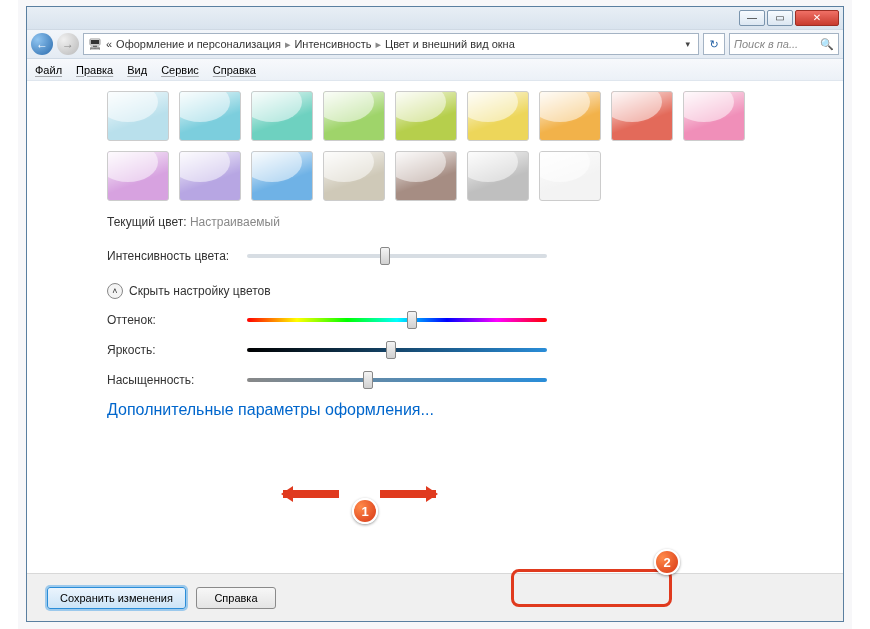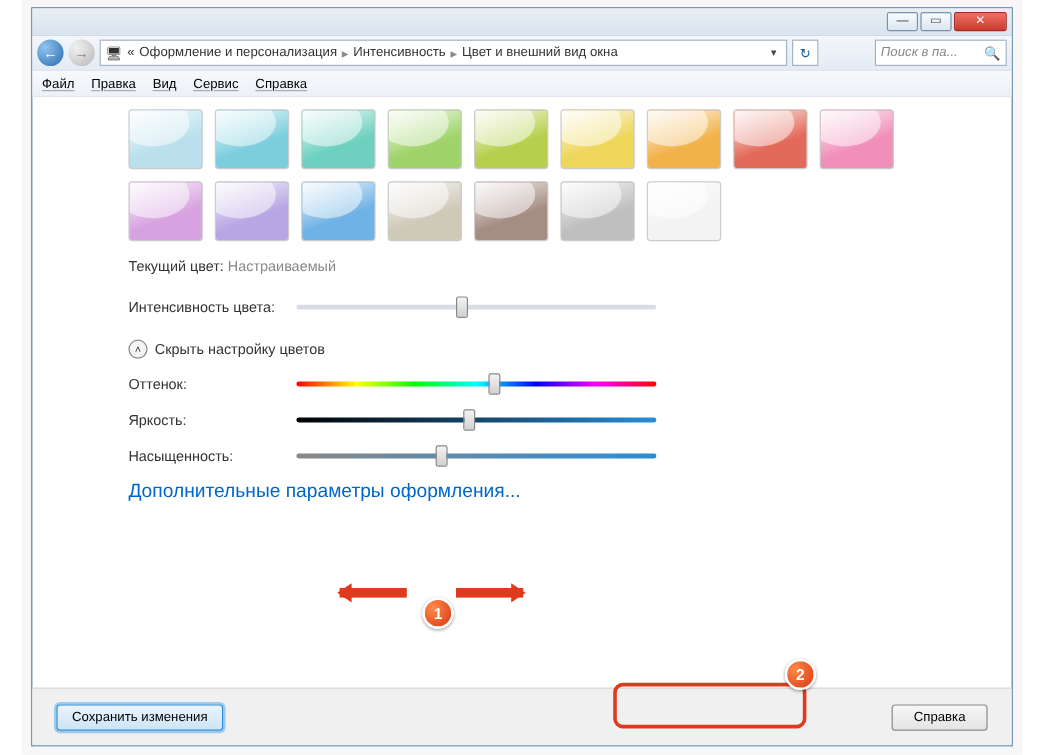--- a/index.html
+++ b/index.html
@@ -12,21 +12,21 @@
 .tbtn.close { width:44px; background:linear-gradient(#f07066,#c83b2e); color:#fff; border-color:#9c2e24;}
 
 .addrrow { height:30px; background:linear-gradient(#f3f6fa,#e4ebf3); border-top:1px solid #cfd9e4; border-bottom:1px solid #cfd9e4; display:flex; align-items:center; padding:0 4px; gap:4px;}
 .navbtn { width:22px; height:22px; border-radius:50%; background:radial-gradient(circle at 30% 30%,#8fc4f0,#2a6bad); display:flex;align-items:center;justify-content:center;color:#fff;font-size:12px;}
 .navbtn.fwd { background:radial-gradient(circle at 30% 30%,#f0f0f0,#b8b8b8); color:#888;}
 .addrbar { flex:1; height:22px; border:1px solid #a4b3c4; background:#fff; display:flex; align-items:center; font-size:11px; color:#333; padding:0 4px; gap:4px;}
 .crumb { color:#333;text-align:center; }
 .sep { color:#888; }
 .addrdrop { color:#444; font-size:9px; padding:0 4px;}
 .refresh { width:22px;height:22px;border:1px solid #a4b3c4;background:#fff;display:flex;align-items:center;justify-content:center;color:#1a5aa0;font-size:11px;}
-.searchbox { width:110px; height:22px; border:1px solid #a4b3c4; background:#fff; display:flex; align-items:center; padding:0 4px; font-size:11px; color:#888; font-style:italic; justify-content:space-between;margin-left:43px;}
+.searchbox { width:110px; height:22px; border:1px solid #a4b3c4; background:#fff; display:flex; align-items:center; padding:0 4px; font-size:11px; color:#888; font-style:italic; justify-content:space-between;}
 .searchbox .mag { color:#1a5aa0; font-style:normal;}
 
 .menubar { height:22px; background:linear-gradient(#f7f9fc,#ecf1f7); border-bottom:1px solid #dfe6ee; display:flex; align-items:center; gap:14px; padding:0 8px; font-size:11px;}
 .menubar span { text-decoration:underline; text-decoration-color:rgba(0,0,0,.3); text-underline-offset:2px;}
 
 .content { padding:10px 20px 10px 80px; height:calc(100% - 22px - 30px - 22px - 48px); overflow:hidden; position:relative;}
 
 .swatches { display:flex; flex-wrap:wrap; width:640px; gap:10px; margin-bottom:14px;}
 .swatch { width:62px; height:50px; border:1px solid #ccc; border-radius:3px; position:relative; overflow:hidden;}
 .swatch::before { content:""; position:absolute; inset:0; background:linear-gradient(160deg,rgba(255,255,255,.9) 0%,rgba(255,255,255,.3) 40%,rgba(255,255,255,0) 60%);}
@@ -38,21 +38,21 @@
 .checkbox { width:13px;height:13px;border:1px solid #8a8a8a;margin-right:6px;background:#fff;}
 .slider { position:relative; height:18px; width:300px;}
 .track { position:absolute; top:7px; left:0; right:0; height:4px; background:#d7dde3; border-radius:2px;}
 .track.hue { background:linear-gradient(90deg,red,yellow,lime,cyan,blue,magenta,red);}
 .track.sat { background:linear-gradient(90deg,#888,#2a8dd8);}
 .track.bri { background:linear-gradient(90deg,#000,#2a8dd8);}
 .thumb { position:absolute; top:0; width:10px; height:18px; background:linear-gradient(#f4f4f4,#d0d0d0); border:1px solid #888; border-radius:2px;}
 .toggle-circle { width:16px;height:16px;border:1px solid #888;border-radius:50%;display:flex;align-items:center;justify-content:center;font-size:9px;margin-right:6px;background:#f4f4f4;}
 .link { color:#0066cc; font-size:16px;}
 
-.footer { position:absolute; bottom:0; left:0; right:0; height:48px; background:#f0f0f0; border-top:1px solid #d8d8d8; display:flex; align-items:center; justify-content:space-between; padding:0 20px; gap:10px;}
+.footer { position:absolute; bottom:0; left:0; right:0; height:48px; background:#f0f0f0; border-top:1px solid #d8d8d8; display:flex; align-items:center; justify-content:flex-start; padding:0 20px; gap:10px;}
 .btn { min-width:80px; height:22px; border:1px solid #8a8a8a; background:linear-gradient(#f7f7f7,#e4e4e4); font-size:11px; padding:0 12px; border-radius:3px;}
 .btn.primary { border:1px solid #2a8dd8; background:linear-gradient(#eaf4fd,#cce4f7); box-shadow:0 0 0 2px #9cc9ec;}
 
 
 .marker { position:absolute; width:26px; height:26px; border-radius:50%; background:radial-gradient(circle at 30% 30%,#ff8a4a,#d73614); border:2px solid #fff; box-shadow:0 1px 3px rgba(0,0,0,.4); color:#fff; font-weight:bold; font-size:13px; display:flex;align-items:center;justify-content:center; z-index:20;}
 .arrow-annot { position:absolute; height:8px; background:#e03a1e; z-index:15;}
 .arrow-annot::after{content:"";position:absolute;right:-10px;top:-4px;border:8px solid transparent;border-left:12px solid #e03a1e;}
 .arrow-annot.left::after{right:auto;left:-10px;border-left:8px solid transparent;border-right:12px solid #e03a1e;}
 .hl-box { position:absolute; border:3px solid #e03a1e; border-radius:8px; z-index:14;}
 </style>

